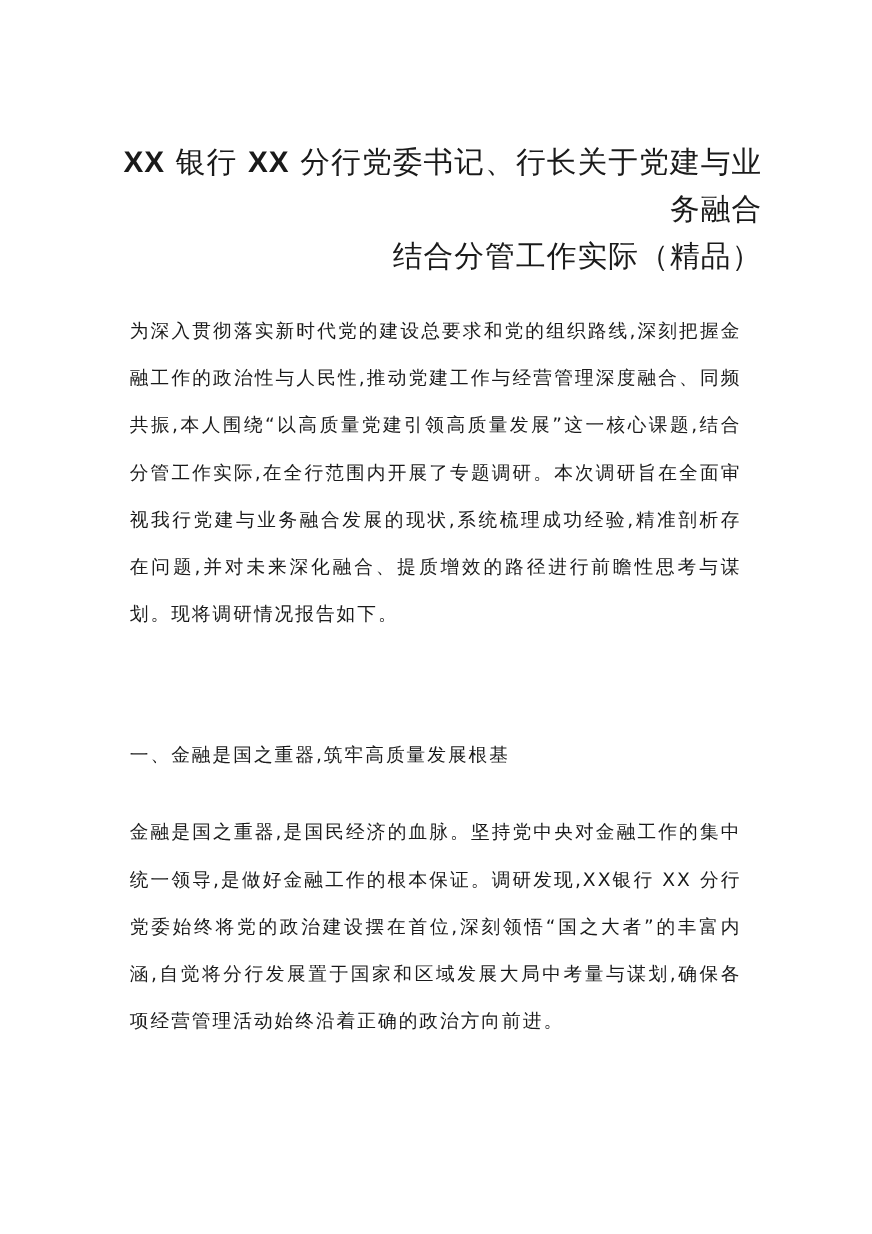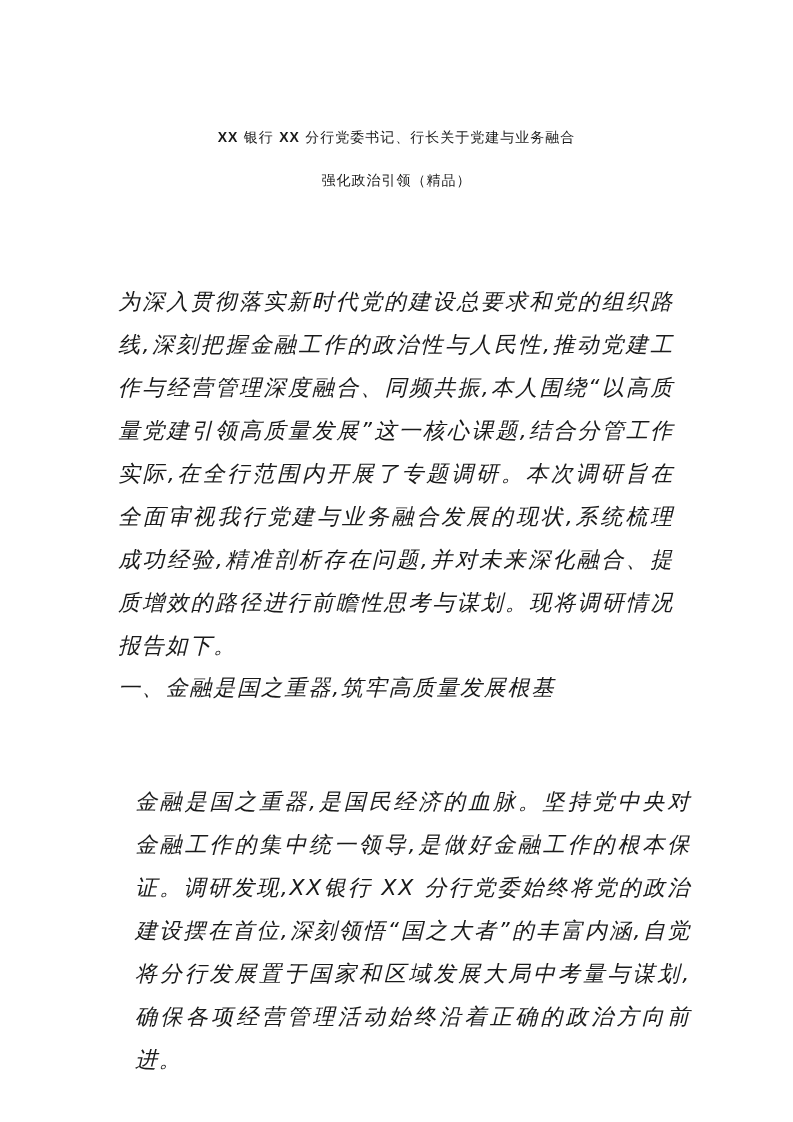--- a/index.html
+++ b/index.html
@@ -19,57 +19,56 @@
       position: absolute;
       left: 0; top: 0;
       width: 793px;
       height: 1122px;
       background: #fff;
     }
     .title {
       position: absolute;
       left: 100px;
       width: 593px;
-      top: 116px;
-      text-align: center;
-      font-size: 14px;
+      top: 126px;
+      text-align: right;
+      font-size: 27px;
       line-height: 43px;
       letter-spacing: 1px;
       margin: 0;
       font-weight: normal;
     }
     .title .latin {
       font-family: "Liberation Sans", sans-serif;
       font-weight: bold;
     }
     .body-block {
       position: absolute;
       left: 118px;
       width: 556px;
       margin: 0;
-      font-size: 22px;
+      font-size: 17px;
       line-height: 43px;
       letter-spacing: 1.8px;
       text-align: justify;
       text-justify: inter-character;
       word-break: break-all;
-      font-style: italic;
     }
     .p-intro { top: 280px; }
     .h-section { top: 666px; }
-    .p-section { top: 780px; margin-left: 17px; }
+    .p-section { top: 736px; }
   </style>
 </head>
 <body>
 
 <div class="page">
 
   <h1 class="title">
     <span><span class="latin">XX</span><span> 银行 </span><span class="latin">XX</span><span> 分行党委书记、行长关于党建与业务融合</span></span><br>
-    <span>强化政治引领（精品）</span>
+    <span>结合分管工作实际（精品）</span>
   </h1>
 
   <p class="body-block p-intro">为深入贯彻落实新时代党的建设总要求和党的组织路线,深刻把握金融工作的政治性与人民性,推动党建工作与经营管理深度融合、同频共振,本人围绕“以高质量党建引领高质量发展”这一核心课题,结合分管工作实际,在全行范围内开展了专题调研。本次调研旨在全面审视我行党建与业务融合发展的现状,系统梳理成功经验,精准剖析存在问题,并对未来深化融合、提质增效的路径进行前瞻性思考与谋划。现将调研情况报告如下。</p>
 
   <p class="body-block h-section">一、金融是国之重器,筑牢高质量发展根基</p>
 
   <p class="body-block p-section">金融是国之重器,是国民经济的血脉。坚持党中央对金融工作的集中统一领导,是做好金融工作的根本保证。调研发现,XX银行 XX 分行党委始终将党的政治建设摆在首位,深刻领悟“国之大者”的丰富内涵,自觉将分行发展置于国家和区域发展大局中考量与谋划,确保各项经营管理活动始终沿着正确的政治方向前进。</p>
 
 </div>
 

